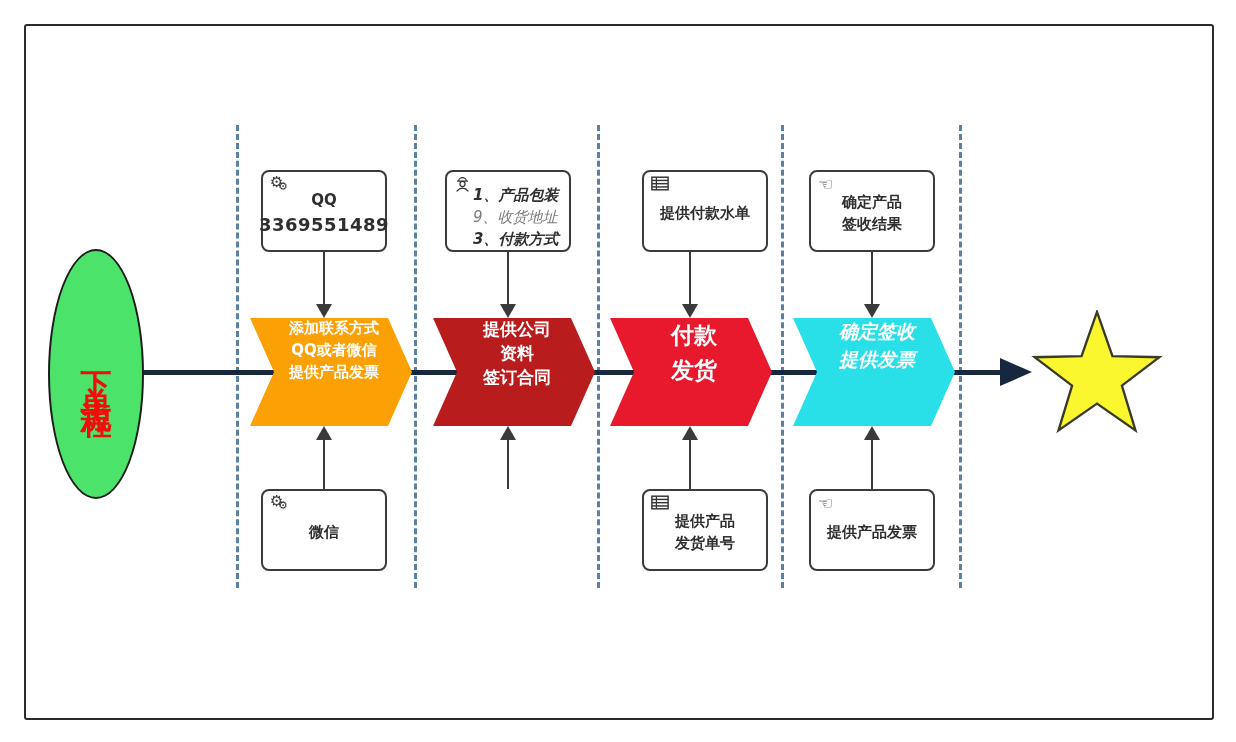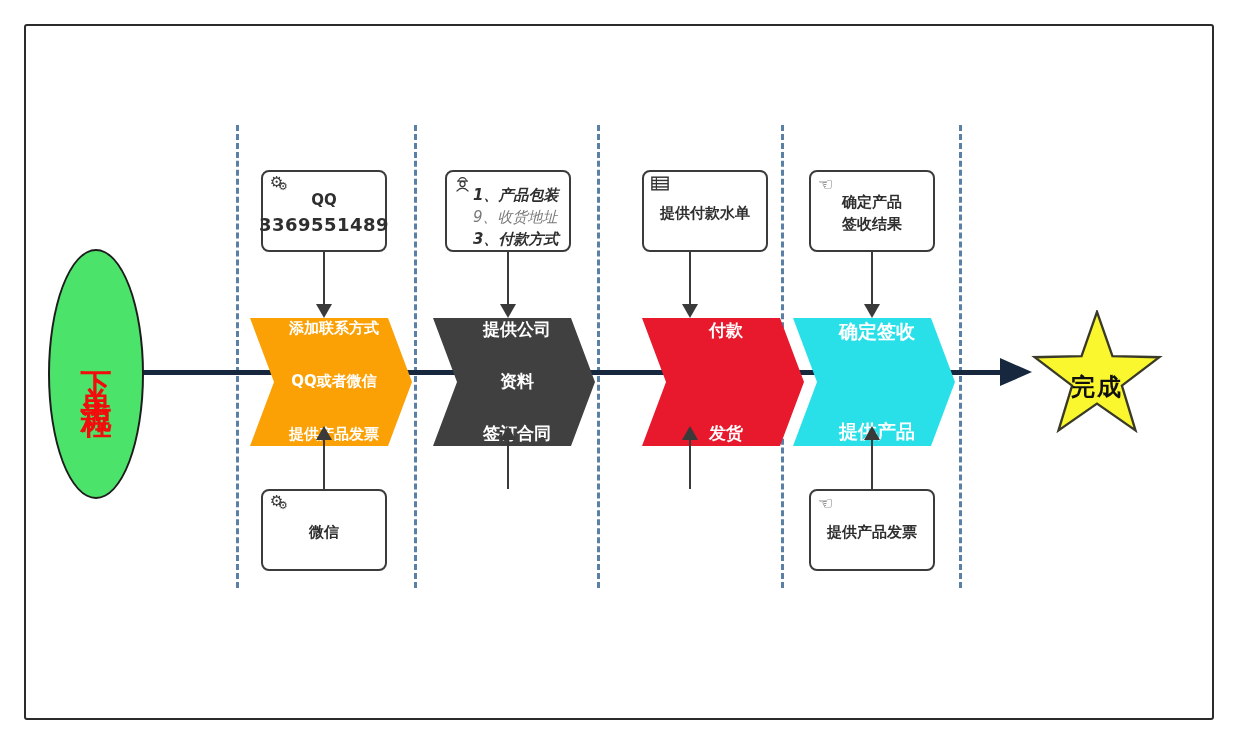--- a/index.html
+++ b/index.html
@@ -15,27 +15,27 @@
   .start-ellipse{position:absolute;left:48px;top:249px;width:92px;height:246px;border:2px solid #1d1d1d;
     border-radius:50%;background:#4ce36b;display:flex;align-items:center;justify-content:center;z-index:2;}
   .start-label{writing-mode:vertical-rl;text-orientation:upright;font-size:31px;font-weight:bold;color:#f20d0d;letter-spacing:13px;line-height:1;}
 
   
   .main-line{position:absolute;left:140px;top:370px;width:862px;height:5px;background:#16273e;z-index:1;}
   .main-arrowhead{position:absolute;left:1000px;top:358px;width:0;height:0;
     border-left:32px solid #16273e;border-top:14px solid transparent;border-bottom:14px solid transparent;z-index:1;}
 
   
-  .chevron{position:absolute;top:318px;width:162px;height:128px;z-index:2;display:flex;flex-direction:column;
-    align-items:center;justify-content:space-between;text-align:center;color:#fff;font-weight:bold;
+  .chevron{position:absolute;top:318px;width:162px;height:108px;z-index:2;display:flex;flex-direction:column;
+    align-items:center;justify-content:flex-start;text-align:center;color:#fff;font-weight:bold;
     clip-path:polygon(0 0, calc(100% - 24px) 0, 100% 50%, calc(100% - 24px) 100%, 0 100%, 24px 50%);
     padding-left:6px;box-sizing:border-box;}
   .chevron.c0{left:250px;font-size:15px;line-height:1.45;}
   .chevron.c1{left:433px;font-size:17px;line-height:1.4;}
-  .chevron.c2{left:642px;font-size:17px;line-height:1.5;}
+  .chevron.c2{left:610px;font-size:23px;line-height:1.5;}
   .chevron.c3{left:793px;font-size:19px;line-height:1.45;}
   .chevron span{display:block;}
 
   
   .box{position:absolute;width:126px;height:82px;background:#fff;border:2px solid #3b3b3b;border-radius:8px;
     z-index:2;display:flex;flex-direction:column;align-items:center;justify-content:center;
     font-size:15px;font-weight:bold;color:#2f2f2f;line-height:1.45;text-align:center;box-sizing:border-box;padding-top:6px;}
   .box.row-top{top:170px}.box.row-bottom{top:489px}
   .box.p0{left:261px}.box.p1{left:445px}.box.p2{left:642px}.box.p3{left:809px}
   .box .icon{position:absolute;left:7px;top:4px;color:#333;}
@@ -83,32 +83,32 @@
 
   <div class="start-ellipse" style="background: rgb(76, 227, 107);">
     <div class="start-label" style="color: rgb(242, 13, 13);">下单流程</div>
   </div>
 
   <div class="chevron c0" style="background: rgb(251, 160, 5);">
     <span>添加联系方式</span>
     <span>QQ或者微信</span>
     <span>提供产品发票</span>
   </div>
-  <div class="chevron c1" style="background: #404040;">
+  <div class="chevron c1" style="background: #b91c1c;">
     <span>提供公司</span>
     <span>资料</span>
     <span>签订合同</span>
   </div>
   <div class="chevron c2" style="background: rgb(232, 25, 44);">
     <span>付款</span>
     <span>发货</span>
   </div>
-  <div class="chevron c3" style="background: rgb(41, 224, 233);">
+  <div class="chevron c3" style="background: rgb(41, 224, 233); font-style: italic;">
     <span>确定签收</span>
-    <span>提供产品</span>
+    <span>提供发票</span>
   </div>
 
   <div class="box row-top p0">
     <span class="icon gears">
         <span class="g1">⚙</span>
         <span class="g2">⚙</span>
       </span>
     <span>QQ</span>
     <span class="num">3369551489</span>
   </div>
@@ -143,20 +143,33 @@
     <span>签收结果</span>
   </div>
 
   <div class="box row-bottom p0">
     <span class="icon gears">
         <span class="g1">⚙</span>
         <span class="g2">⚙</span>
       </span>
     <span>微信</span>
   </div>
+  <div class="box row-bottom p2">
+    <span class="icon">
+      <svg class="mini" width="18" height="15" viewBox="0 0 20 16">
+          <rect x="1" y="1" width="18" height="14" fill="none" stroke="#333" stroke-width="1.6"></rect>
+          <line x1="1" y1="4.6" x2="19" y2="4.6" stroke="#333" stroke-width="1.6"></line>
+          <line x1="1" y1="8.2" x2="19" y2="8.2" stroke="#333" stroke-width="1.6"></line>
+          <line x1="1" y1="11.8" x2="19" y2="11.8" stroke="#333" stroke-width="1.6"></line>
+          <line x1="6" y1="1" x2="6" y2="15" stroke="#333" stroke-width="1.3"></line>
+        </svg>
+    </span>
+    <span>提供产品</span>
+    <span>发货单号</span>
+  </div>
   <div class="box row-bottom p3">
     <span class="icon hand-glyph">☜</span>
     <span>提供产品发票</span>
   </div>
 
   <div class="vline down ax0"></div>
     <div class="vhead down hx0"></div>
   <div class="vline down ax1"></div>
     <div class="vhead down hx1"></div>
   <div class="vline down ax2"></div>
@@ -169,14 +182,13 @@
   <div class="vline up ax1"></div>
     <div class="vhead up hx1"></div>
   <div class="vline up ax2"></div>
     <div class="vhead up hx2"></div>
   <div class="vline up ax3"></div>
     <div class="vhead up hx3"></div>
 
   <svg class="star-wrap" viewBox="0 0 160 142">
     <polygon id="star-poly" points="80,2 96.5,49.3 146.6,50.4 106.6,80.7 121.1,128.6 80,100 38.9,128.6 53.4,80.7 13.4,50.4 63.5,49.3" fill="#fbf72e" stroke="#3a3a28" stroke-width="2.5" stroke-linejoin="miter"></polygon>
   </svg>
-  <div class="star-label">完成</div>
 </div>
 
 </body></html>

